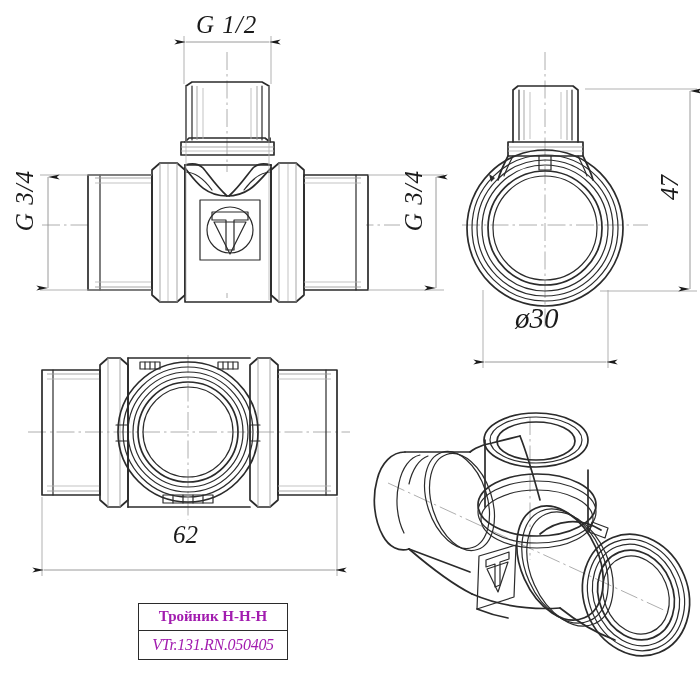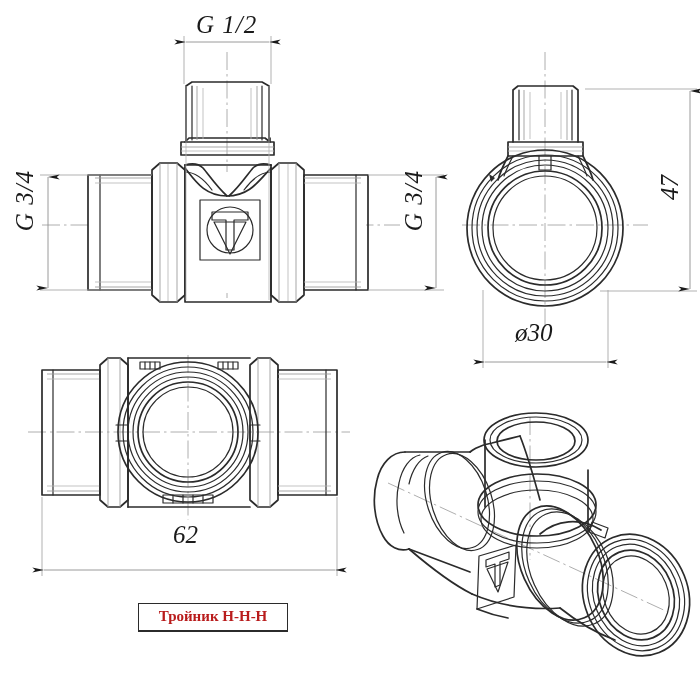--- a/index.html
+++ b/index.html
@@ -39,36 +39,36 @@
     transform: rotate(-90deg); transform-origin: 50% 50%;
   }
   .dim-g34-right {
     left: 383px; top: 188px; font-size: 25px; letter-spacing: 1px;
     transform: rotate(-90deg); transform-origin: 50% 50%;
   }
   .dim-47 {
     left: 657px; top: 175px; font-size: 25px;
     transform: rotate(-90deg); transform-origin: 50% 50%;
   }
-  .dim-d30 { left: 515px; top: 320px; font-size: 25px; }
+  .dim-d30 { left: 515px; top: 304px; font-size: 29px; }
   .dim-62 { left: 165px; top: 522px; font-size: 25px; margin-left: 8px; }
 
   #title-block {
     position: absolute;
     left: 138px;
     top: 603px;
     width: 150px;
     border: 1.6px solid #2b2b2b;
     background: #ffffff;
     box-sizing: border-box;
   }
   #title-block .tb-row {
     box-sizing: border-box;
     text-align: center;
-    color: #b91c1c;
+    color: #a21caf;
   }
   #title-block .tb-name {
     font-family: "Liberation Serif", serif;
     font-weight: bold;
     font-size: 15px;
     padding: 4px 4px 5px;
     border-bottom: 1.6px solid #2b2b2b;
     letter-spacing: 0px;
   }
   #title-block .tb-code {
@@ -378,15 +378,16 @@
 
   <div class="dim-text dim-g12">G 1/2</div>
   <div class="dim-text dim-g34-left">G 3/4</div>
   <div class="dim-text dim-g34-right">G 3/4</div>
   <div class="dim-text dim-47">47</div>
   <div class="dim-text dim-d30">ø30</div>
   <div class="dim-text dim-62">62</div>
 
   <div id="title-block">
     <div class="tb-row tb-name">Тройник Н-Н-Н</div>
+    <div class="tb-row tb-code">VTr.131.RN.050405</div>
   </div>
 
 </div>
 
 </body></html>

